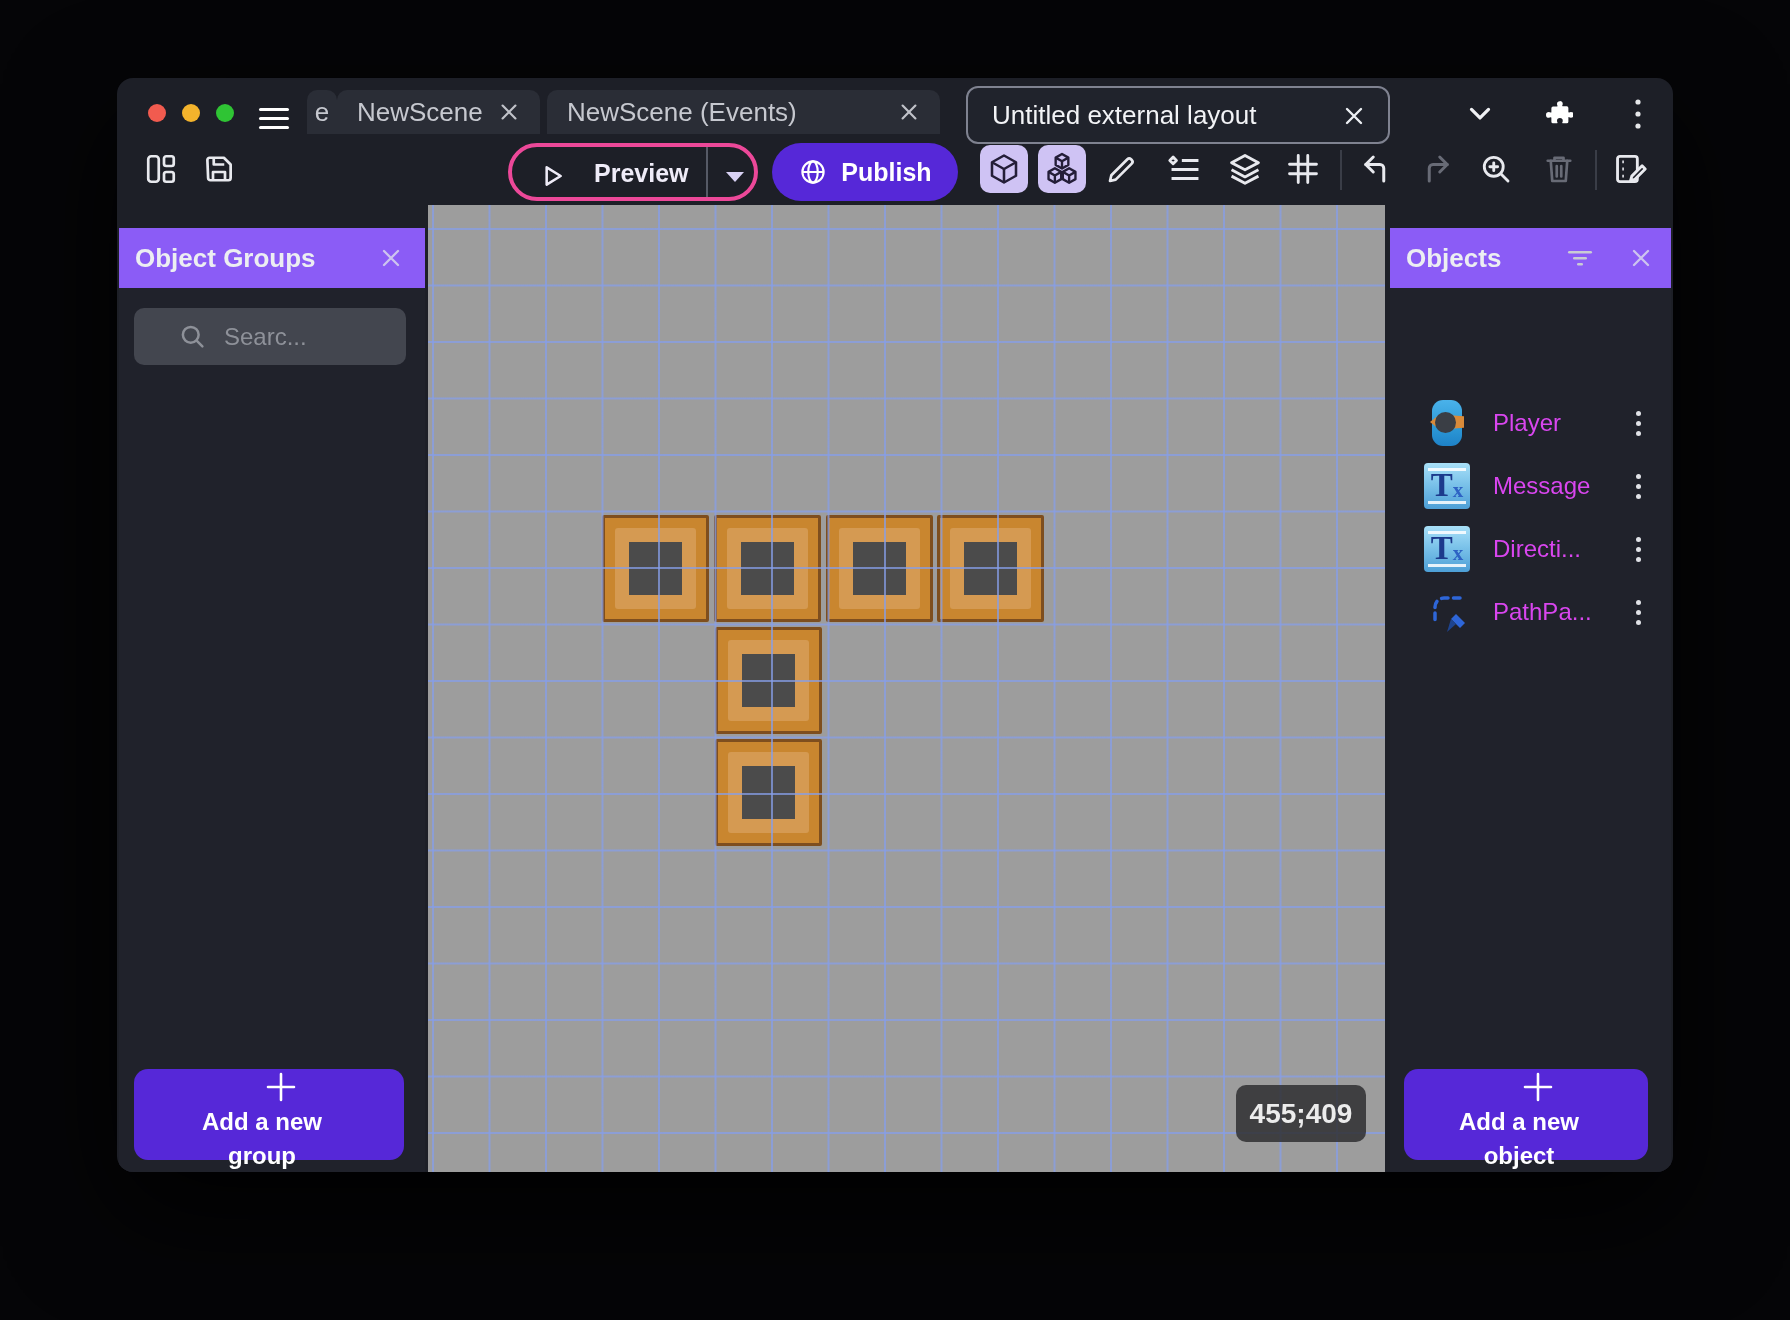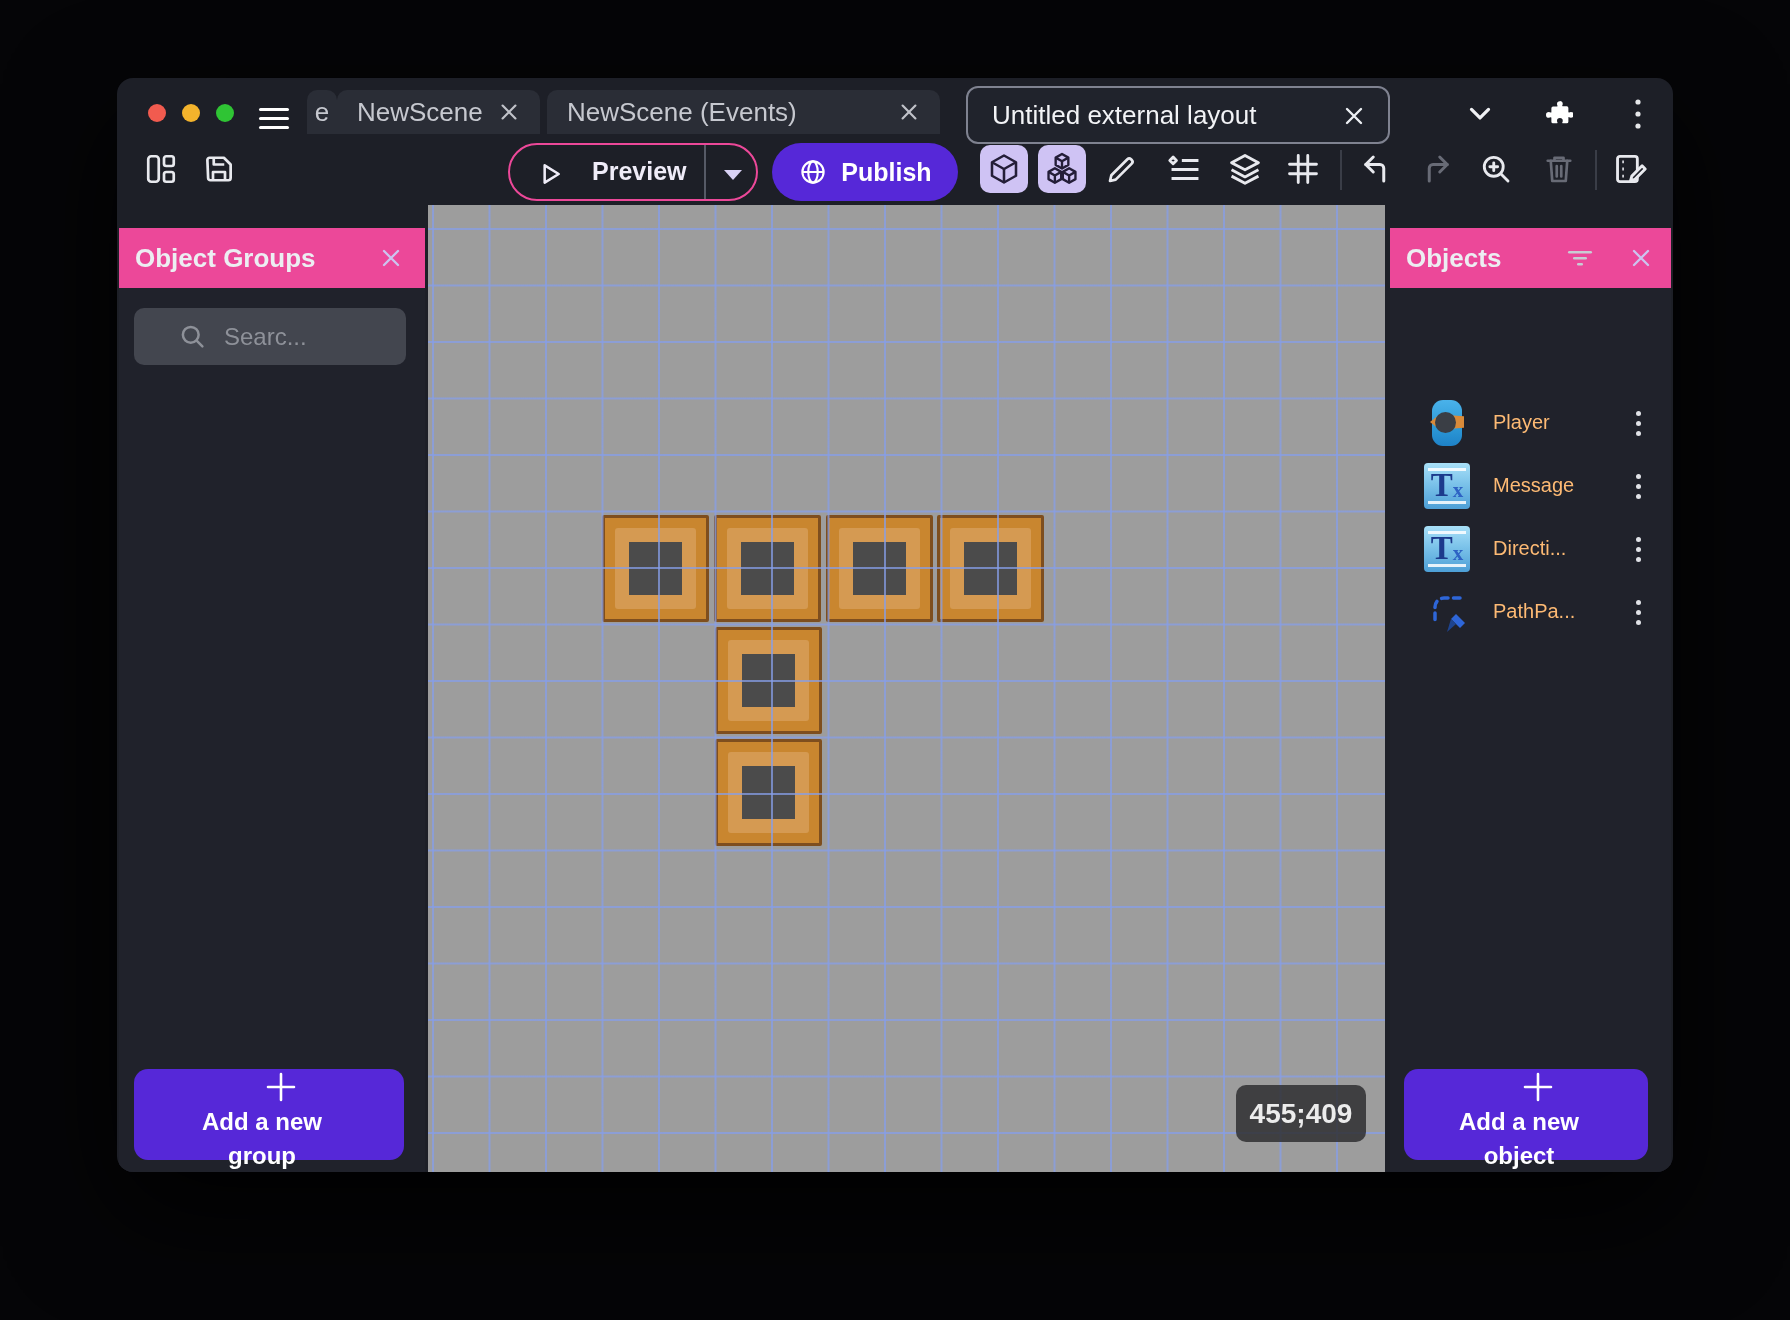--- a/index.html
+++ b/index.html
@@ -47,37 +47,37 @@
     position:absolute;top:13px;width:44px;height:44px;border-radius:9px;
     display:flex;align-items:center;justify-content:center;cursor:pointer;
   }
   .toggle-btn{
     position:absolute;top:11px;width:48px;height:48px;border-radius:10px;
     background:#cfc3f4;display:flex;align-items:center;justify-content:center;cursor:pointer;
   }
   .tb-sep{position:absolute;top:16px;width:2px;height:40px;background:#3a3d47;}
   .preview-btn{
     position:absolute;left:391px;top:9px;width:250px;height:58px;
-    border:2px solid #ec4899;border-radius:30px;box-sizing:border-box;
+    border:4px solid #ec4899;border-radius:30px;box-sizing:border-box;
     color:#efecf8;cursor:pointer;
   }
   .preview-btn .play{position:absolute;left:24px;top:13px;}
   .preview-btn .lbl{position:absolute;left:82px;top:12px;font-size:25px;font-weight:700;}
   .preview-btn .pv-sep{position:absolute;left:194px;top:0;bottom:0;width:2px;background:#565a66;}
   .preview-btn .caret{position:absolute;left:210px;top:22px;}
   .publish-btn{
     position:absolute;left:655px;top:9px;width:186px;height:58px;border-radius:29px;
     background:#5628d8;display:flex;align-items:center;justify-content:center;
     gap:13px;color:#fff;font-size:25px;font-weight:700;cursor:pointer;
   }
   
   .panel{position:absolute;top:150px;bottom:0;background:#20222b;}
   .panel-left{left:2px;width:306px;}
   .panel-right{left:1273px;width:281px;}
-  .panel-header{position:relative;height:60px;background:#ec4899;display:flex;align-items:center;}
+  .panel-header{position:relative;height:60px;background:#8b5cf6;display:flex;align-items:center;}
   .panel-title{margin-left:16px;font-size:26px;font-weight:700;color:#eceef2;}
   .panel-close{position:absolute;color:#cdc4ef;cursor:pointer;width:24px;height:24px;}
   .panel-left .panel-close{right:22px;top:18px;}
   .panel-right .panel-close{right:18px;top:18px;}
   .filter-ic{position:absolute;right:78px;top:18px;cursor:pointer;}
   .search-box{
     position:absolute;top:80px;height:57px;background:#43464f;border-radius:10px;
     display:flex;align-items:center;padding:0 16px;box-sizing:border-box;
   }
   .panel-left .search-box{left:15px;width:272px;padding-left:44px;}
@@ -92,21 +92,21 @@
     display:flex;align-items:center;color:#fff;cursor:pointer;flex-direction:column;
   }
   .panel-left .add-btn{left:15px;width:270px;}
   .panel-right .add-btn{left:14px;width:244px;}
   .add-plus{margin-left:24px;flex:0 0 auto;}
   .add-text{flex:1;text-align:center;font-size:24px;font-weight:700;line-height:34px;margin-right:14px;}
   
   .object-list{position:absolute;left:0;right:0;top:163px;}
   .object-row{position:relative;height:63px;display:flex;align-items:center;padding-left:33px;cursor:pointer;}
   .obj-icon-box{width:48px;height:48px;display:flex;align-items:center;justify-content:center;flex:0 0 auto;}
-  .obj-label{margin-left:22px;font-size:20px;color:#fdba74;white-space:nowrap;}
+  .obj-label{margin-left:22px;font-size:24px;color:#d946ef;white-space:nowrap;}
   .kebab{position:absolute;right:26px;top:14px;width:14px;height:36px;display:flex;flex-direction:column;
          align-items:center;justify-content:center;gap:5px;cursor:pointer;}
   .kebab i{width:5px;height:5px;border-radius:50%;background:#e0e2e7;}
   
   .player-sprite{position:relative;width:34px;height:46px;}
   .p-body{position:absolute;left:2px;top:0;width:30px;height:46px;border-radius:11px;
           background:linear-gradient(180deg,#4ab2ea 0%,#2e9bd8 55%,#1e82c8 100%);}
   .p-arm{position:absolute;left:0;top:15px;width:34px;height:15px;background:#d88a3a;
          clip-path:polygon(0 50%,28% 0,100% 12%,100% 88%,28% 100%);}
   .p-head{position:absolute;left:5px;top:12px;width:21px;height:21px;border-radius:50%;background:#3a3e45;}

